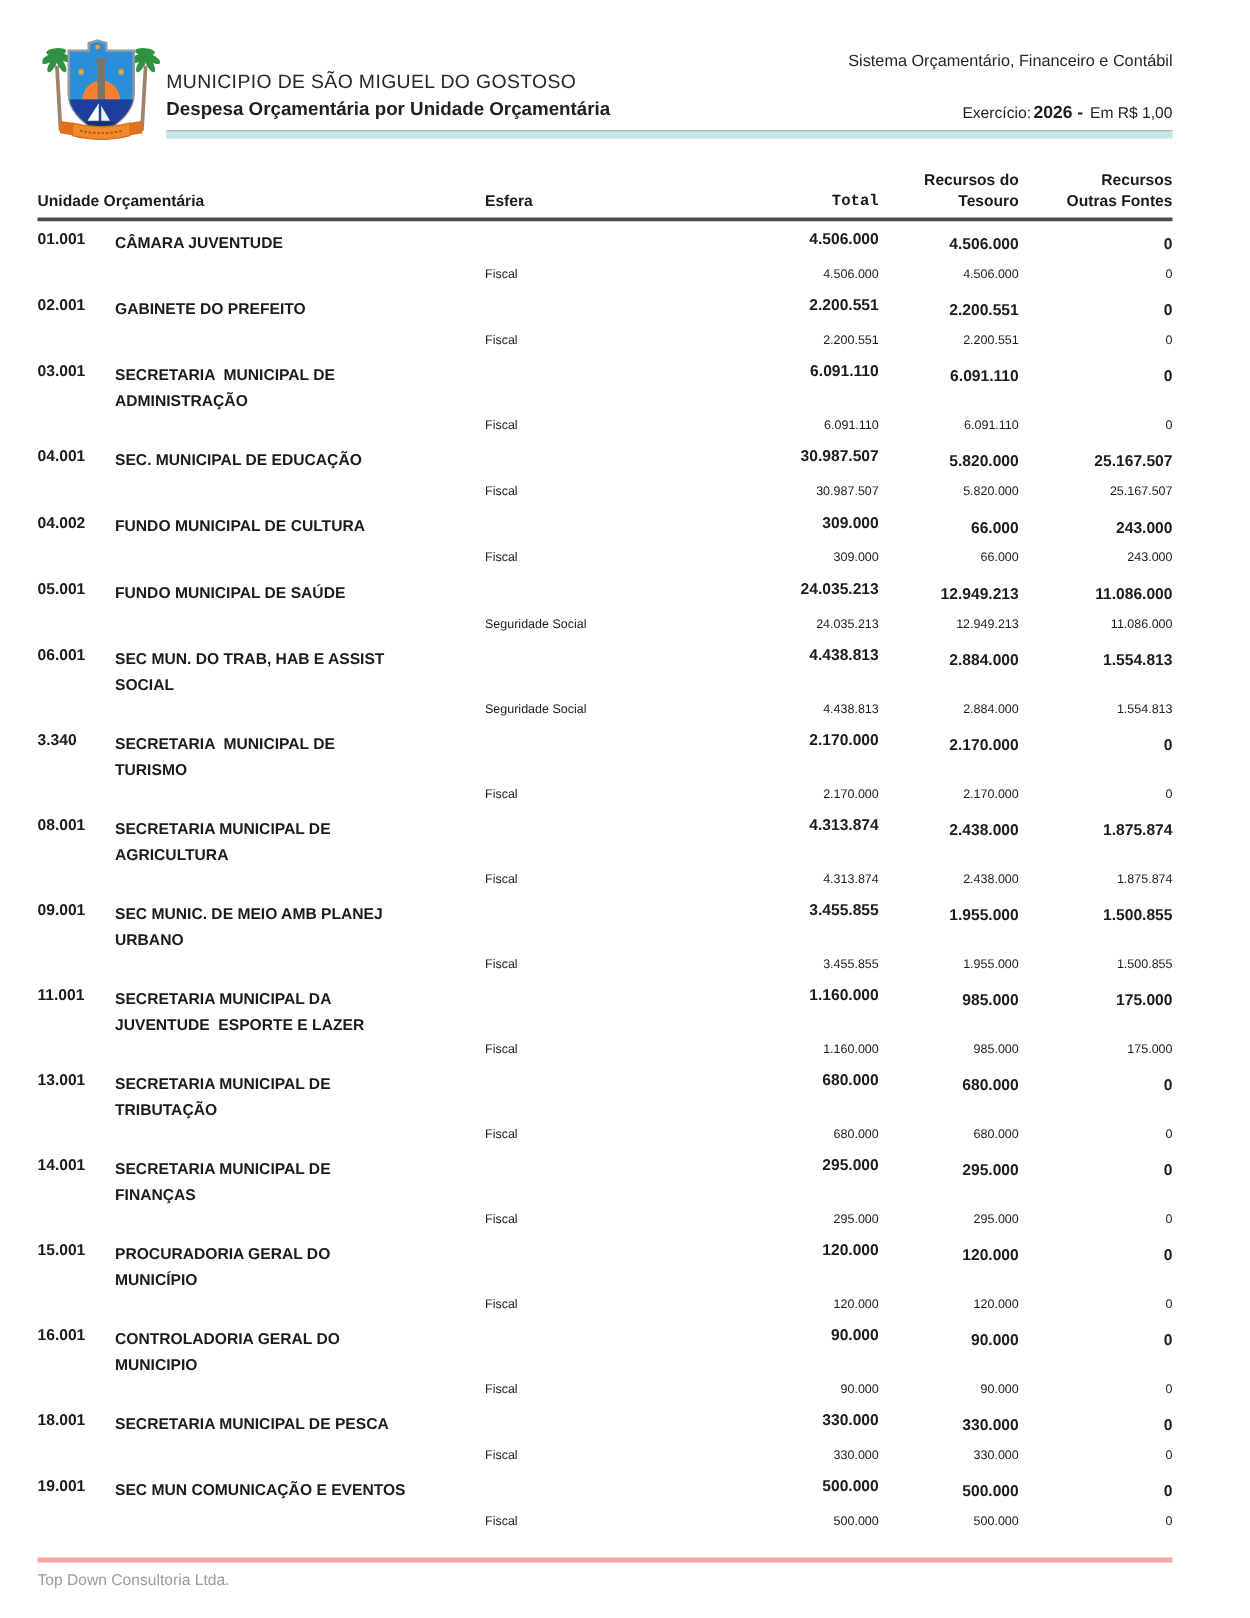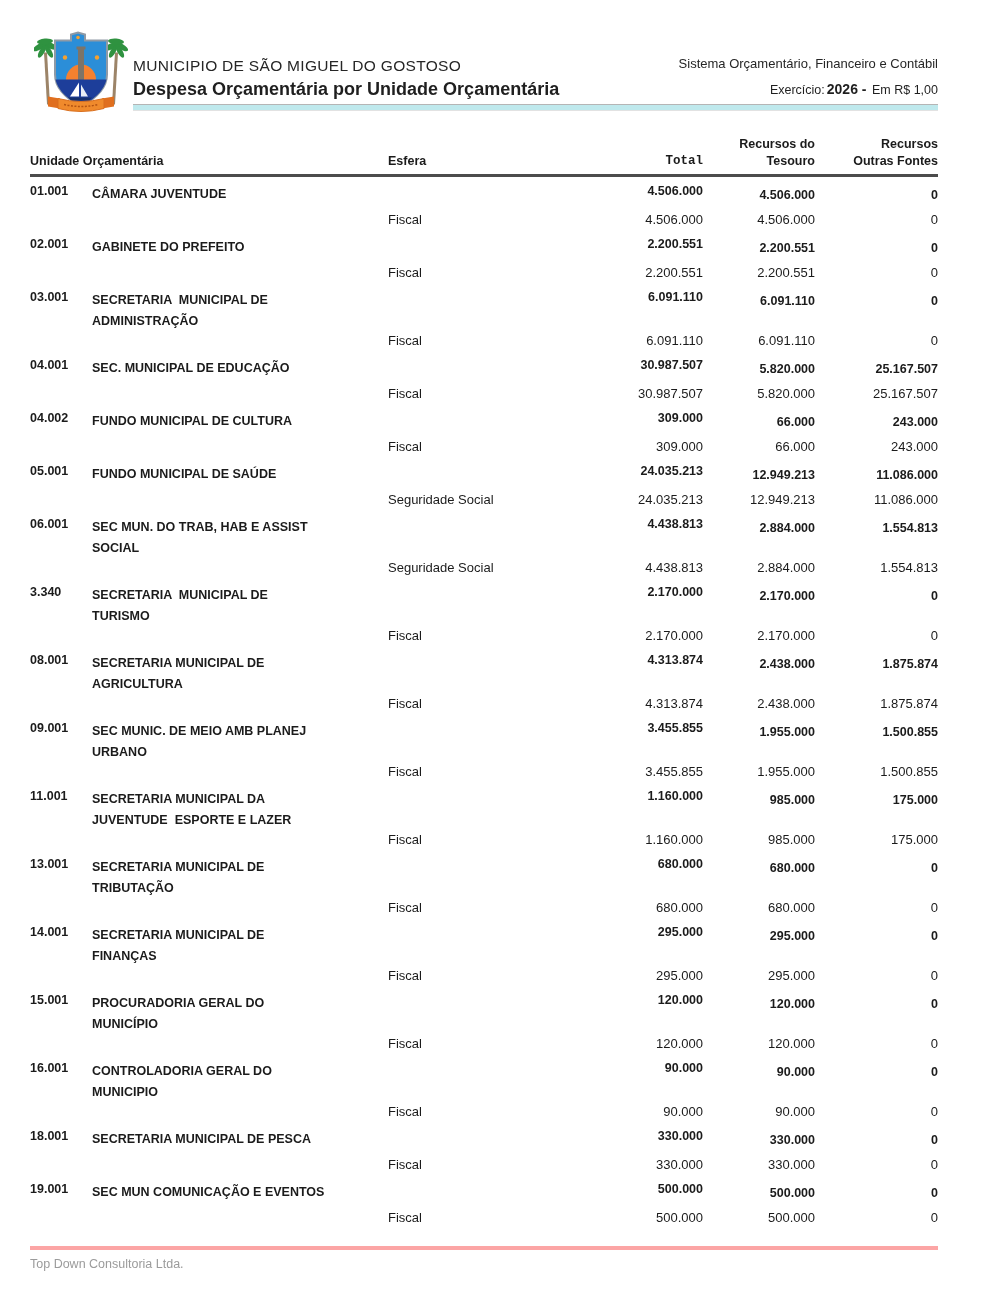--- a/index.html
+++ b/index.html
@@ -6,22 +6,22 @@
   html,body { background:#ffffff; }
   .page {
     position:relative; width:1000px; height:1294px; background:#fff;
     font-family:"Liberation Sans","DejaVu Sans",sans-serif; color:#1b1b1b;
     overflow:hidden;
   }
 
   
   .logo { position:absolute; left:34px; top:26px; width:94px; height:93px; }
   .h-municipality { position:absolute; left:133px; top:39px; font-size:15.5px; letter-spacing:.3px; color:#262626;margin-top:18px; }
-  .h-system { position:absolute; right:62px; top:56px; font-size:13px; color:#262626; }
-  .h-report { position:absolute; left:133px; top:79px; font-size:18px; font-weight:bold; color:#1f1f1f; }
+  .h-system { position:absolute; right:62px; top:41px; font-size:13px; color:#262626; }
+  .h-report { position:absolute; left:133px; top:79px; font-size:15px; font-weight:bold; color:#1f1f1f; }
   .h-exercise { position:absolute; right:62px; top:81px; font-size:12.5px; color:#1f1f1f;margin-left:48px; }
   .h-exercise .yr { font-weight:bold; font-size:14px; padding:0 2px; }
   .accent-bar { position:absolute; left:133px; top:104px; width:805px; height:7px;
     background:#bfe9ed; border-top:1px solid #b5b5b5; border-bottom:1px solid #e2e2e2; }
 
   
   .table { position:absolute; left:30px; top:136px; width:908px; }
   .grid-row { display:grid; grid-template-columns:62px 296px 175px 140px 112px 123px; }
   .thead { align-items:end; border-bottom:3px solid #4c4c4c; padding-bottom:4px;
            font-weight:bold; font-size:12.5px; line-height:17px; }
@@ -29,21 +29,21 @@
   .thead .two-line { text-align:right; }
   .cell-num { text-align:right; }
 
   .row-main { font-weight:bold; font-size:12.5px; }
   .row-main.h1 { height:28px; }
   .row-main.h2 { height:43px; }
   .row-main .cell { padding-top:7px; }
   .row-main .cell-name { line-height:21px; white-space:pre-wrap; }
   .row-main .cell-tesouro, .row-main .cell-outras { position:relative; top:4px; }
 
-  .row-sub { height:25px; font-size:13px; font-weight:normal; }
+  .row-sub { height:25px; font-size:10px; font-weight:normal; }
   .row-sub .cell { padding-top:8px; line-height:14px; }
 
   
   .footer { position:absolute; left:30px; top:1246px; width:908px;
     border-top:4px solid #fca5a5; padding-top:7px;
     font-size:12.5px; color:#9b9b9b; }
 </style>
 </head>
 <body>
 

